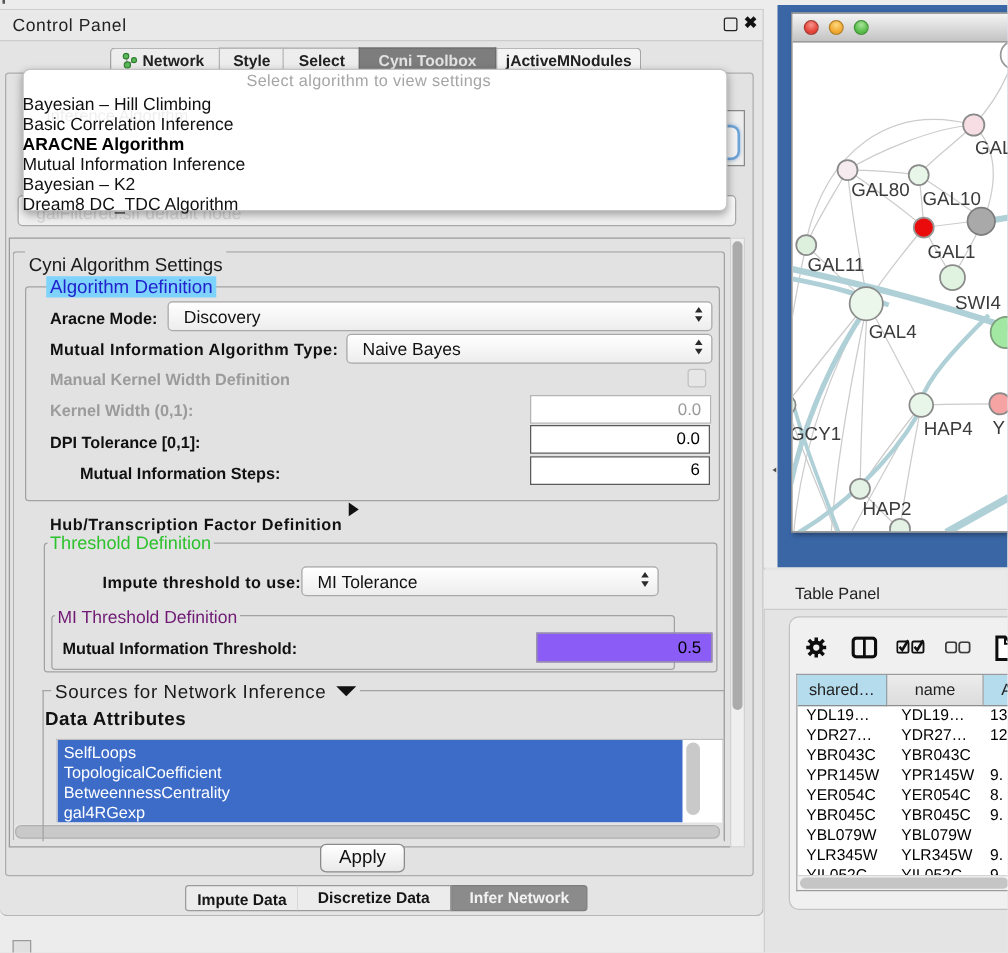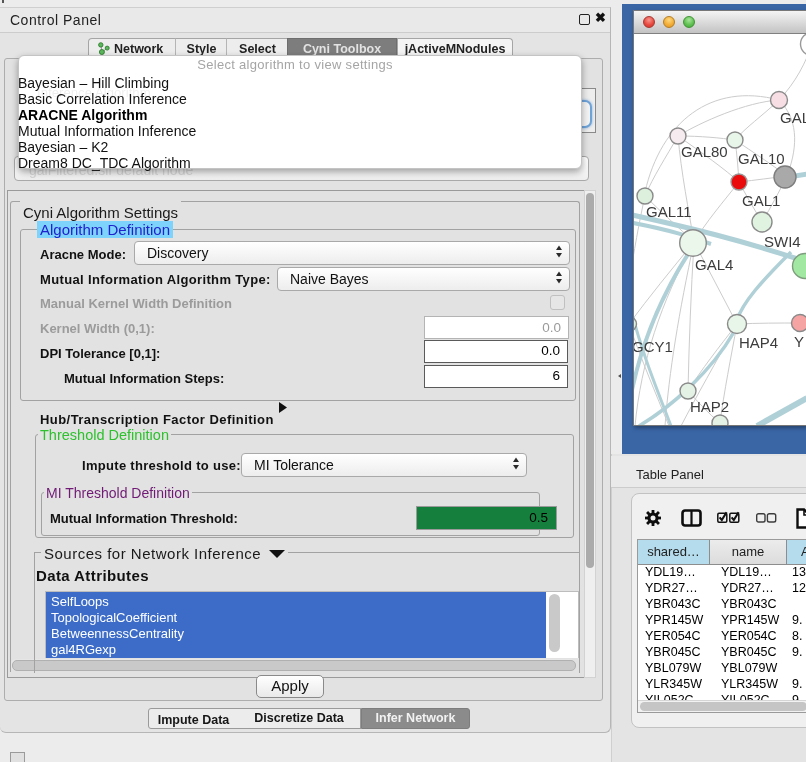--- a/index.html
+++ b/index.html
@@ -117,21 +117,21 @@
     <svg class="abs" style="right:6px;top:3px;" width="8" height="13" viewBox="0 0 8 13">
         <path d="M4 0.5 L7 5 H1 Z" fill="#2a2a2a"></path>
         <path d="M4 12.5 L1 8 H7 Z" fill="#2a2a2a"></path>
       </svg>
   </div>
 
   <div class="abs" style="left:41px;top:484px;width:497px;height:42px;border:1px solid #a2a2a2;border-radius:3px;"></div>
   <div class="abs" style="left:44px;top:477px;background:#e2e2e2;padding:0 2px;font-size:14px;color:#701a75;">MI Threshold Definition</div>
 
   <div class="abs b" style="left:50px;top:503px;font-size:13px;color:#111;">Mutual Information Threshold:</div>
-  <div class="abs" style="left:416px;top:498px;width:139px;height:22px;background:#15803d;border:1px solid #9a9a9a;">
+  <div class="abs" style="left:429px;top:498px;width:139px;height:22px;background:#8b5cf6;border:1px solid #9a9a9a;">
     <div class="abs" style="right:8px;top:3px;font-size:13.5px;color:#000;">0.5</div>
   </div>
 
   <div class="abs" style="left:34px;top:544px;width:544px;height:120px;border:1px solid #a2a2a2;border-bottom:none;"></div>
   <div class="abs" style="left:41px;top:537px;background:#e2e2e2;padding:0 3px;font-size:15px;letter-spacing:0.5px;color:#1a1a1a;">Sources for Network Inference <span style="display:inline-block;vertical-align:1px;margin-left:3px;width:0;height:0;border-left:8px solid transparent;border-right:8px solid transparent;border-top:8.5px solid #111;"></span></div>
 
   <div class="abs b" style="left:36px;top:559px;font-size:15px;letter-spacing:0.4px;color:#111;">Data Attributes</div>
 
   <div class="abs" style="left:45px;top:583px;width:532px;height:66px;background:#ffffff;border:1px solid #bdbdbd;border-bottom:none;overflow:hidden;">
     <div class="abs" style="left:0;top:0;width:500px;height:66px;background:#3c6cc8;"></div>

